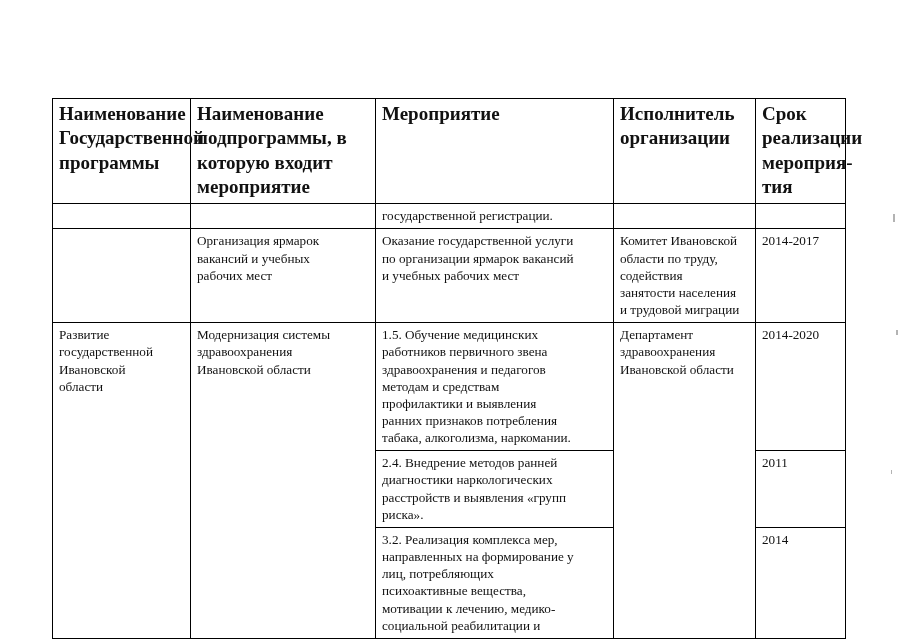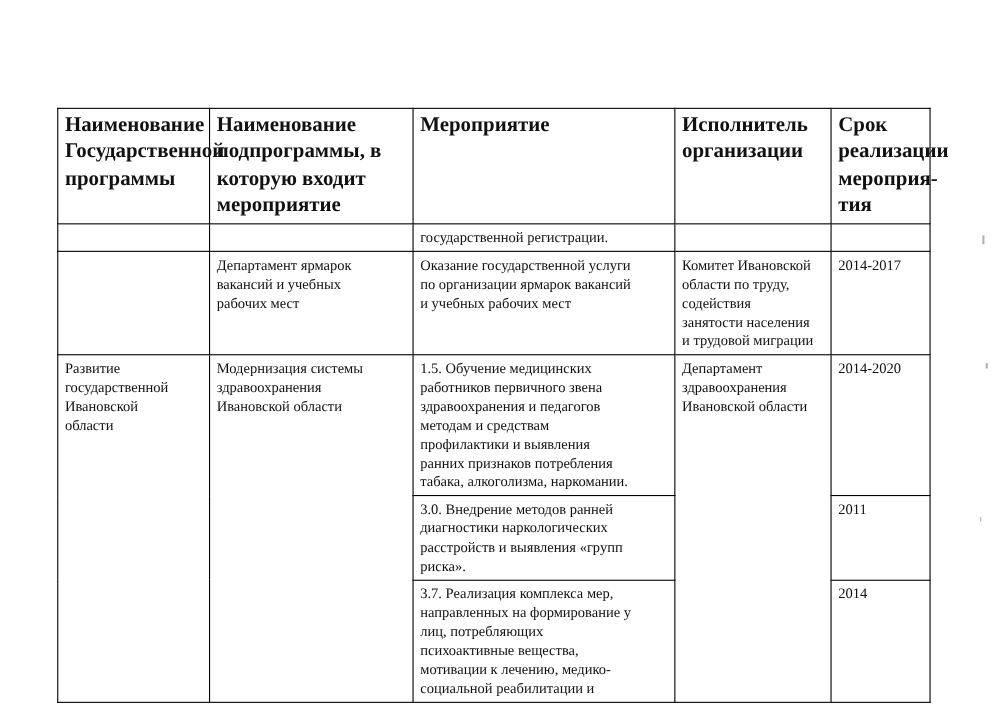--- a/index.html
+++ b/index.html
@@ -94,21 +94,21 @@
     <tbody>
       <tr>
         <td class="nowrap-cell"></td>
         <td class="nowrap-cell"></td>
         <td class="nowrap-cell">государственной регистрации.</td>
         <td class="nowrap-cell"></td>
         <td class="nowrap-cell"></td>
       </tr>
       <tr>
         <td class="nowrap-cell"></td>
-        <td class="nowrap-cell">Департамент ярмарок
+        <td class="nowrap-cell">Организация ярмарок
 вакансий и учебных
 рабочих мест</td>
         <td class="nowrap-cell">Оказание государственной услуги
 по организации ярмарок вакансий
 и учебных рабочих мест</td>
         <td class="nowrap-cell">Комитет Ивановской
 области по труду,
 содействия
 занятости населения
 и трудовой миграции</td>
@@ -128,28 +128,28 @@
 методам и средствам
 профилактики и выявления
 ранних признаков потребления
 табака, алкоголизма, наркомании.</td>
         <td class="nowrap-cell" rowspan="3">Департамент
 здравоохранения
 Ивановской области</td>
         <td class="nowrap-cell">2014-2020</td>
       </tr>
       <tr>
-        <td class="nowrap-cell">3.0. Внедрение методов ранней
+        <td class="nowrap-cell">2.4. Внедрение методов ранней
 диагностики наркологических
 расстройств и выявления «групп
 риска».</td>
         <td class="nowrap-cell">2011</td>
       </tr>
       <tr>
-        <td class="nowrap-cell">3.7. Реализация комплекса мер,
+        <td class="nowrap-cell">3.2. Реализация комплекса мер,
 направленных на формирование у
 лиц, потребляющих
 психоактивные вещества,
 мотивации к лечению, медико-
 социальной реабилитации и</td>
         <td class="nowrap-cell">2014</td>
       </tr>
     </tbody>
   </table>
 

